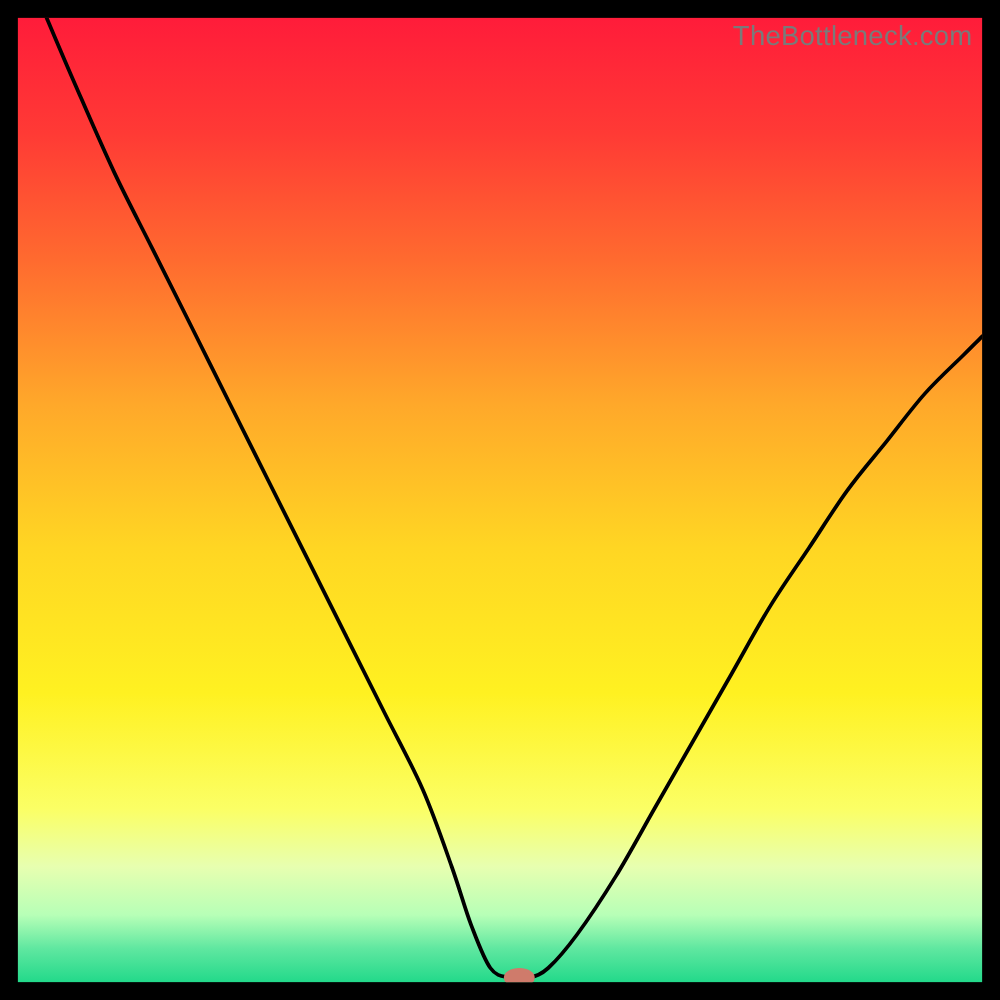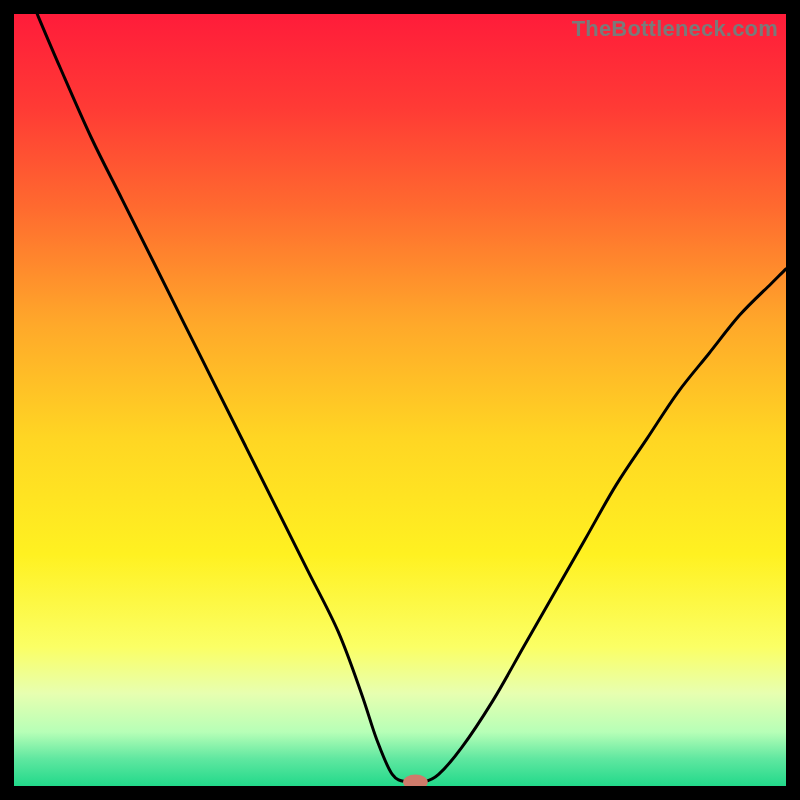--- a/index.html
+++ b/index.html
@@ -26,21 +26,21 @@
     width: 772px;
     height: 772px;
     overflow: hidden;
   }
   .watermark {
     position: absolute;
     top: 2px;
     right: 8px;
     color: #7a7a7a;
     font-size: 22px;
-    font-weight: 700;
+    font-weight: 400;
     letter-spacing: 0.2px;
     user-select: none;
     z-index: 5;
   }
   svg {
     display: block;
   }
   .curve {
     fill: none;
     stroke: #000;

